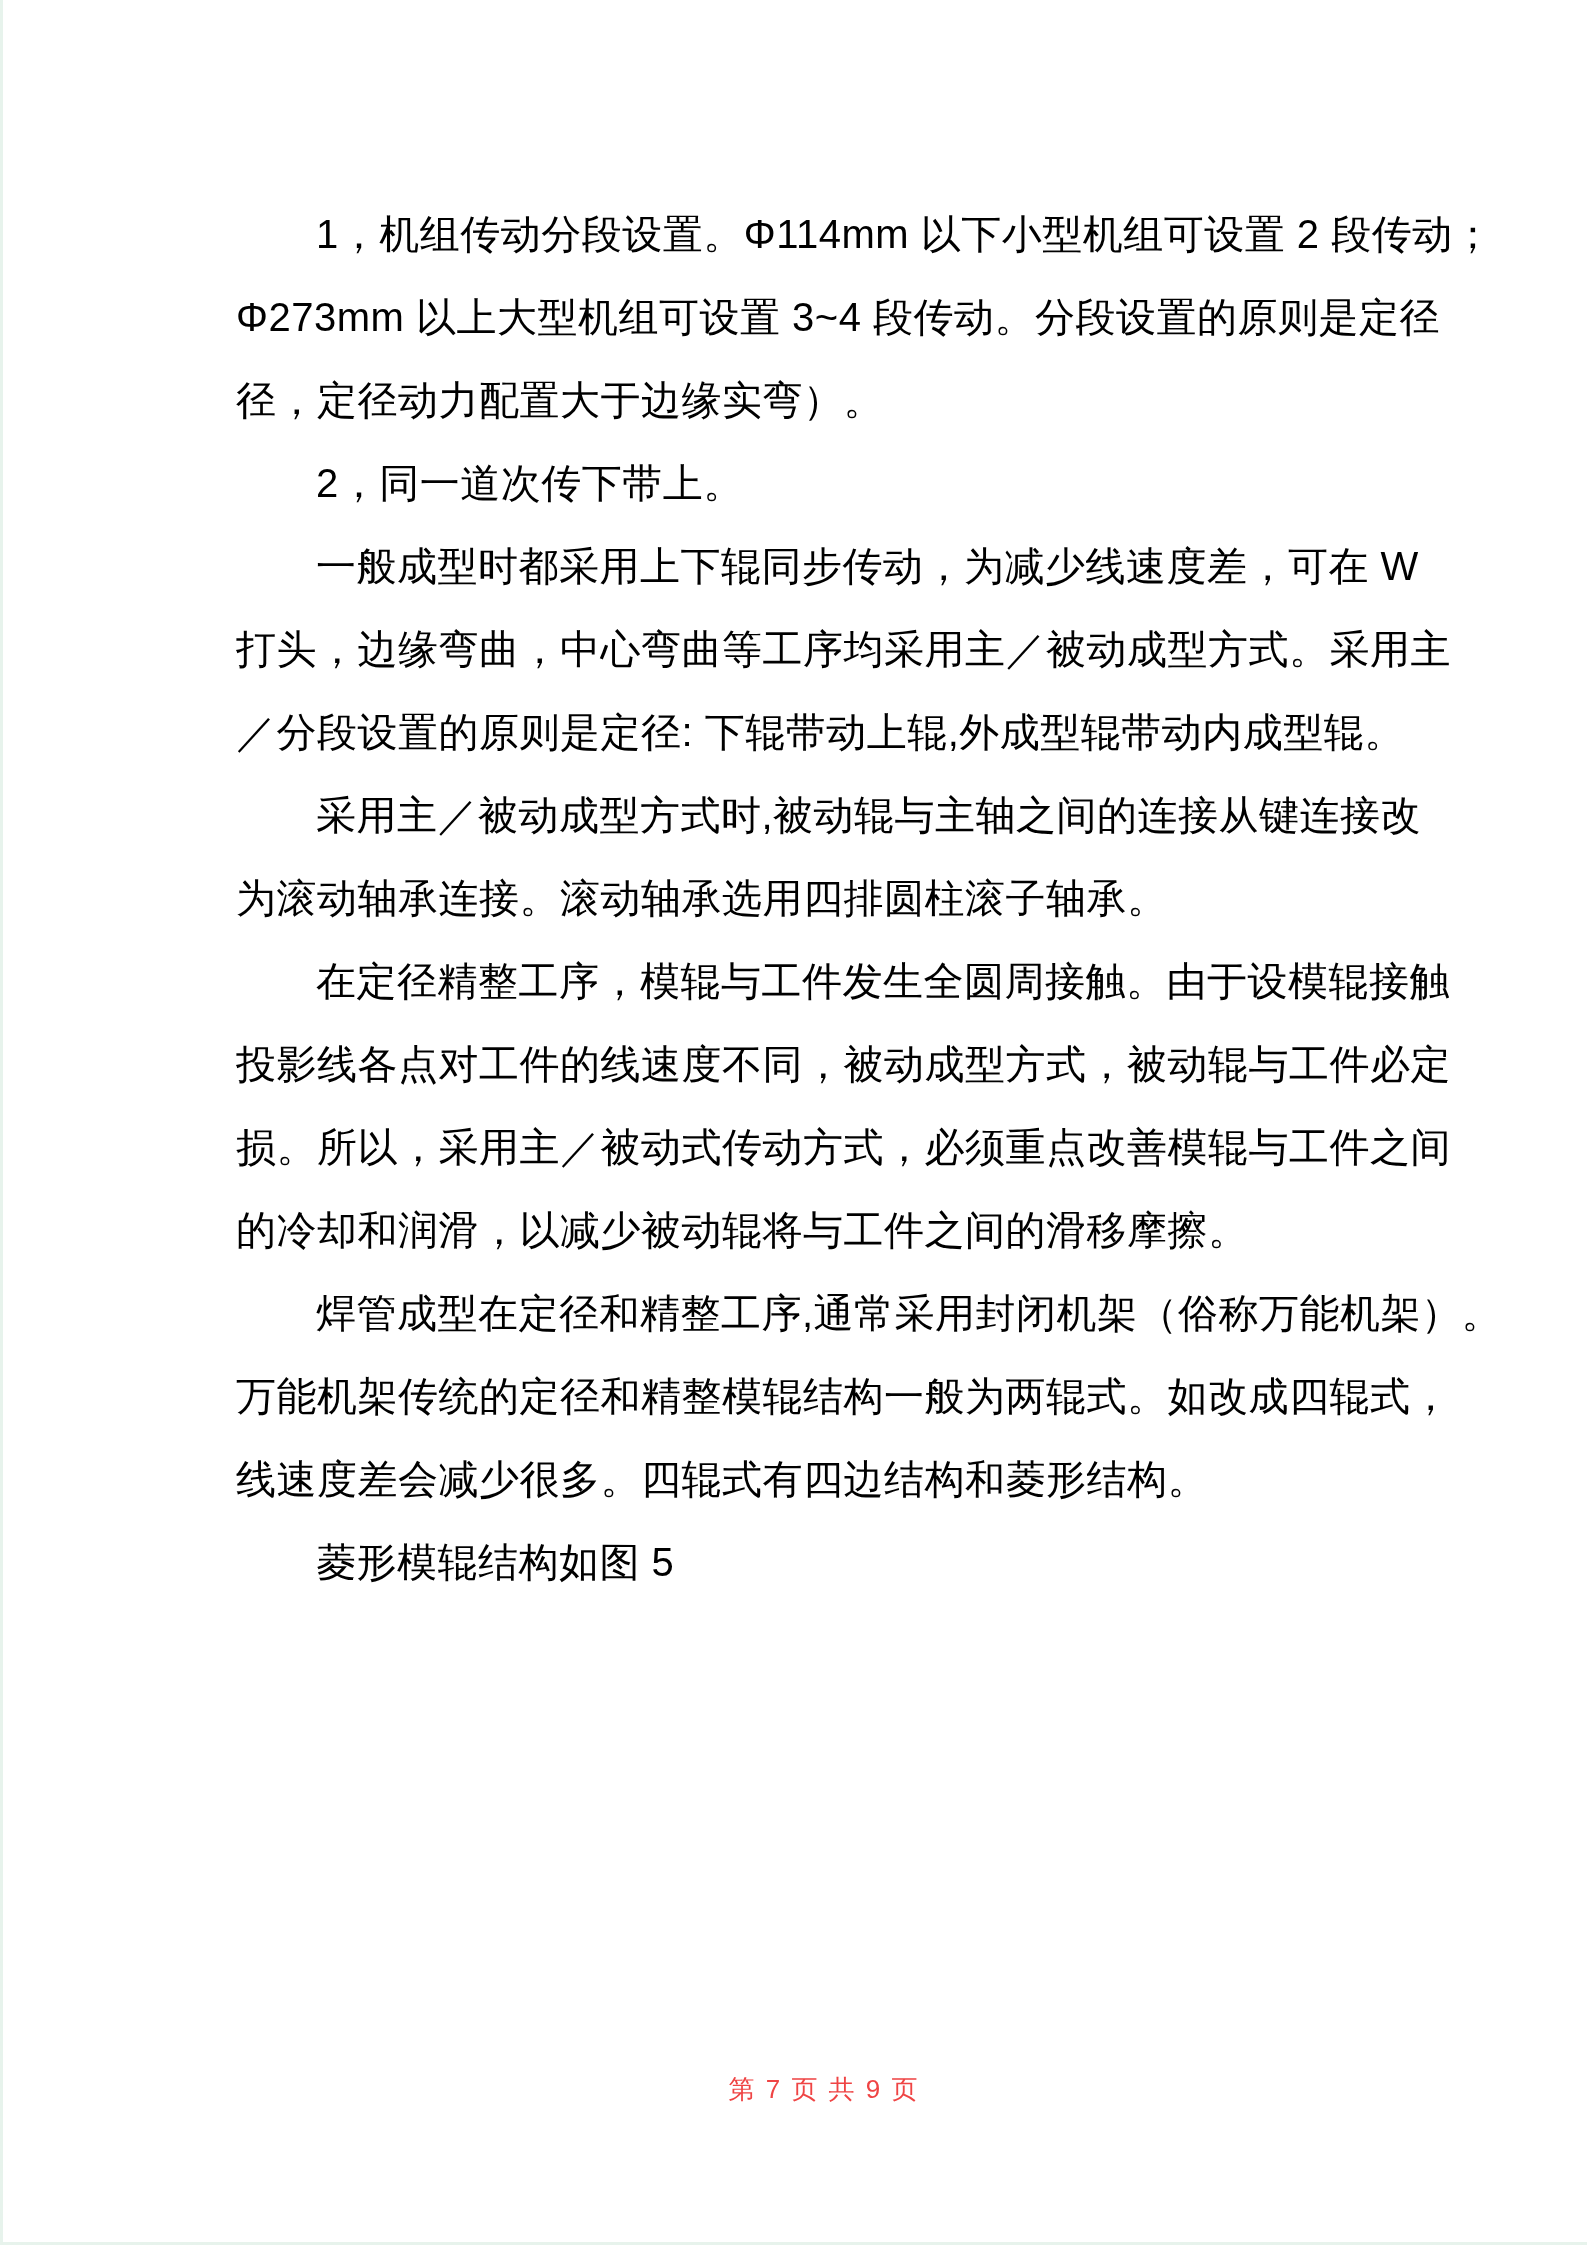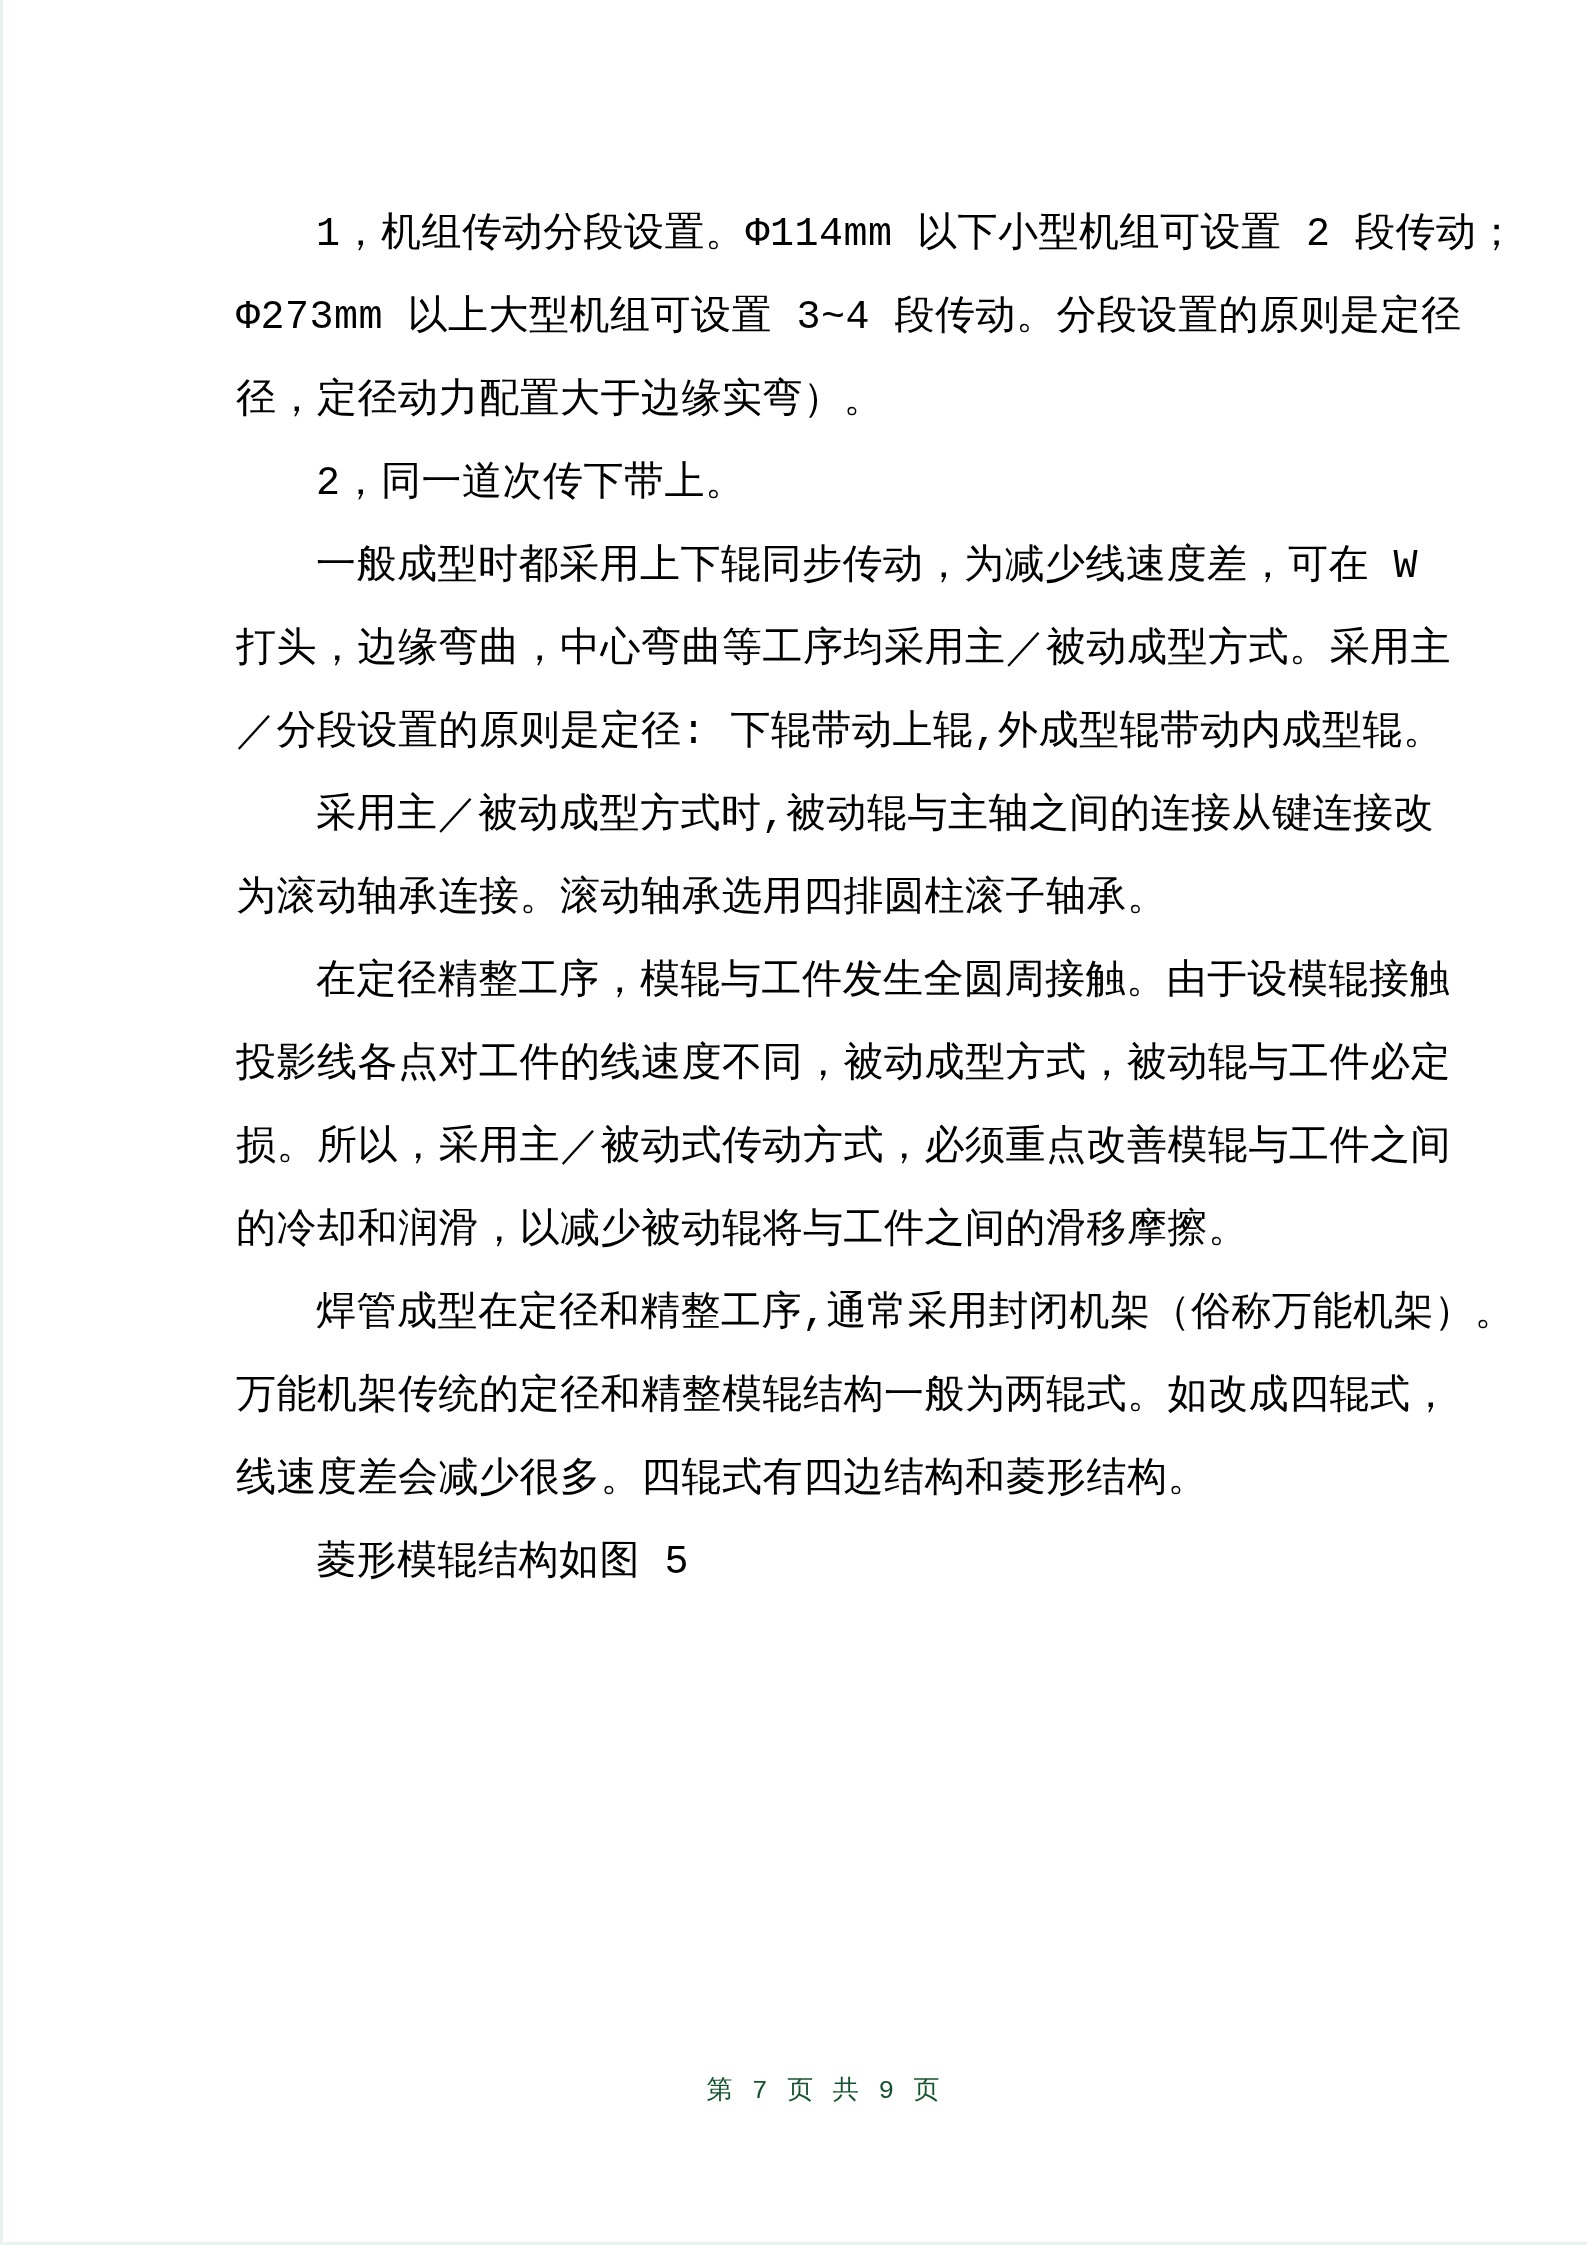--- a/index.html
+++ b/index.html
@@ -6,21 +6,21 @@
     margin: 0;
     padding: 0;
     background: #ffffff;
   }
   .page {
     position: relative;
     width: 1587px;
     height: 2245px;
     background: #ffffff;
     overflow: hidden;
-    font-family: Liberation Mono, monospace;
+    font-family: Liberation Sans, sans-serif;
   }
   
   .edge-left {
     position: absolute;
     left: 0; top: 0;
     width: 3px; height: 100%;
     background: #e7f3ec;
   }
   .edge-bottom {
     position: absolute;
@@ -47,21 +47,21 @@
   }
   .footer {
     position: absolute;
     left: 236px;
     top: 2072px;
     width: 1176px;
     text-align: center;
   }
   .footer span {
     font-size: 26px;
-    color: #14532d;
+    color: #ef4444;
     letter-spacing: 2px;
   }
 </style>
 </head>
 <body>
 
 <div class="page">
   <div class="edge-left"></div>
   <div class="edge-bottom"></div>
 

